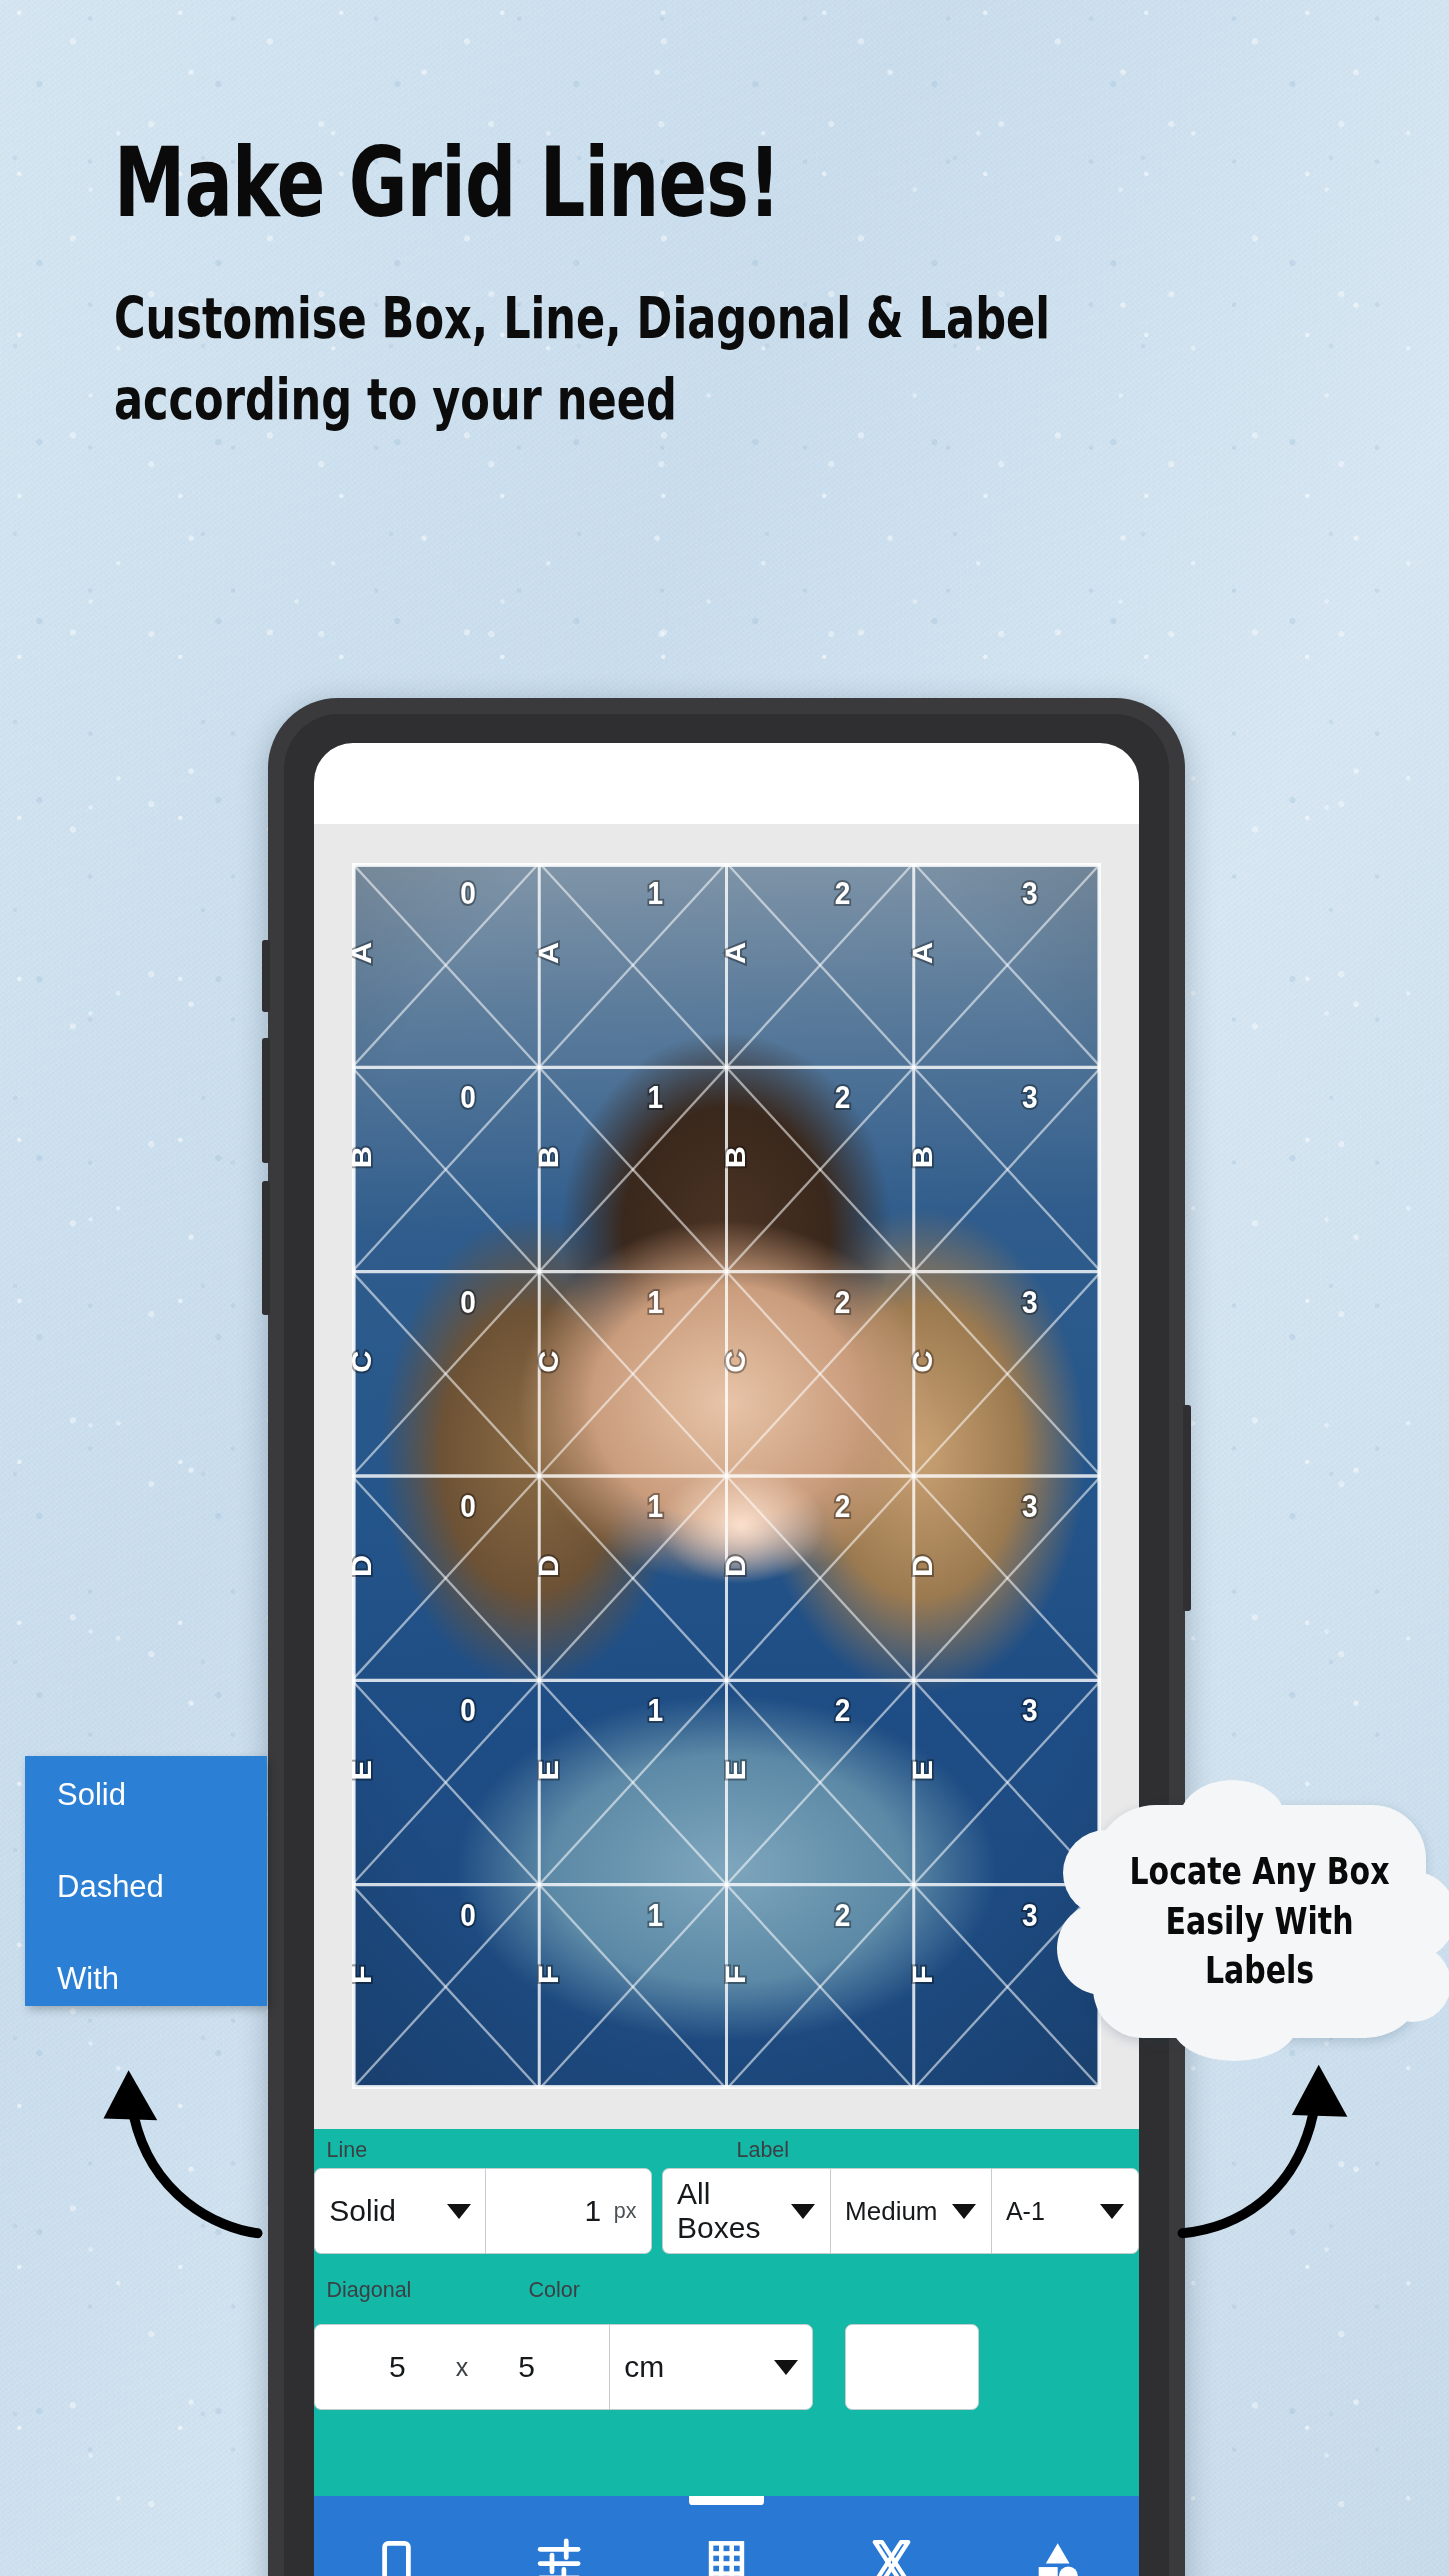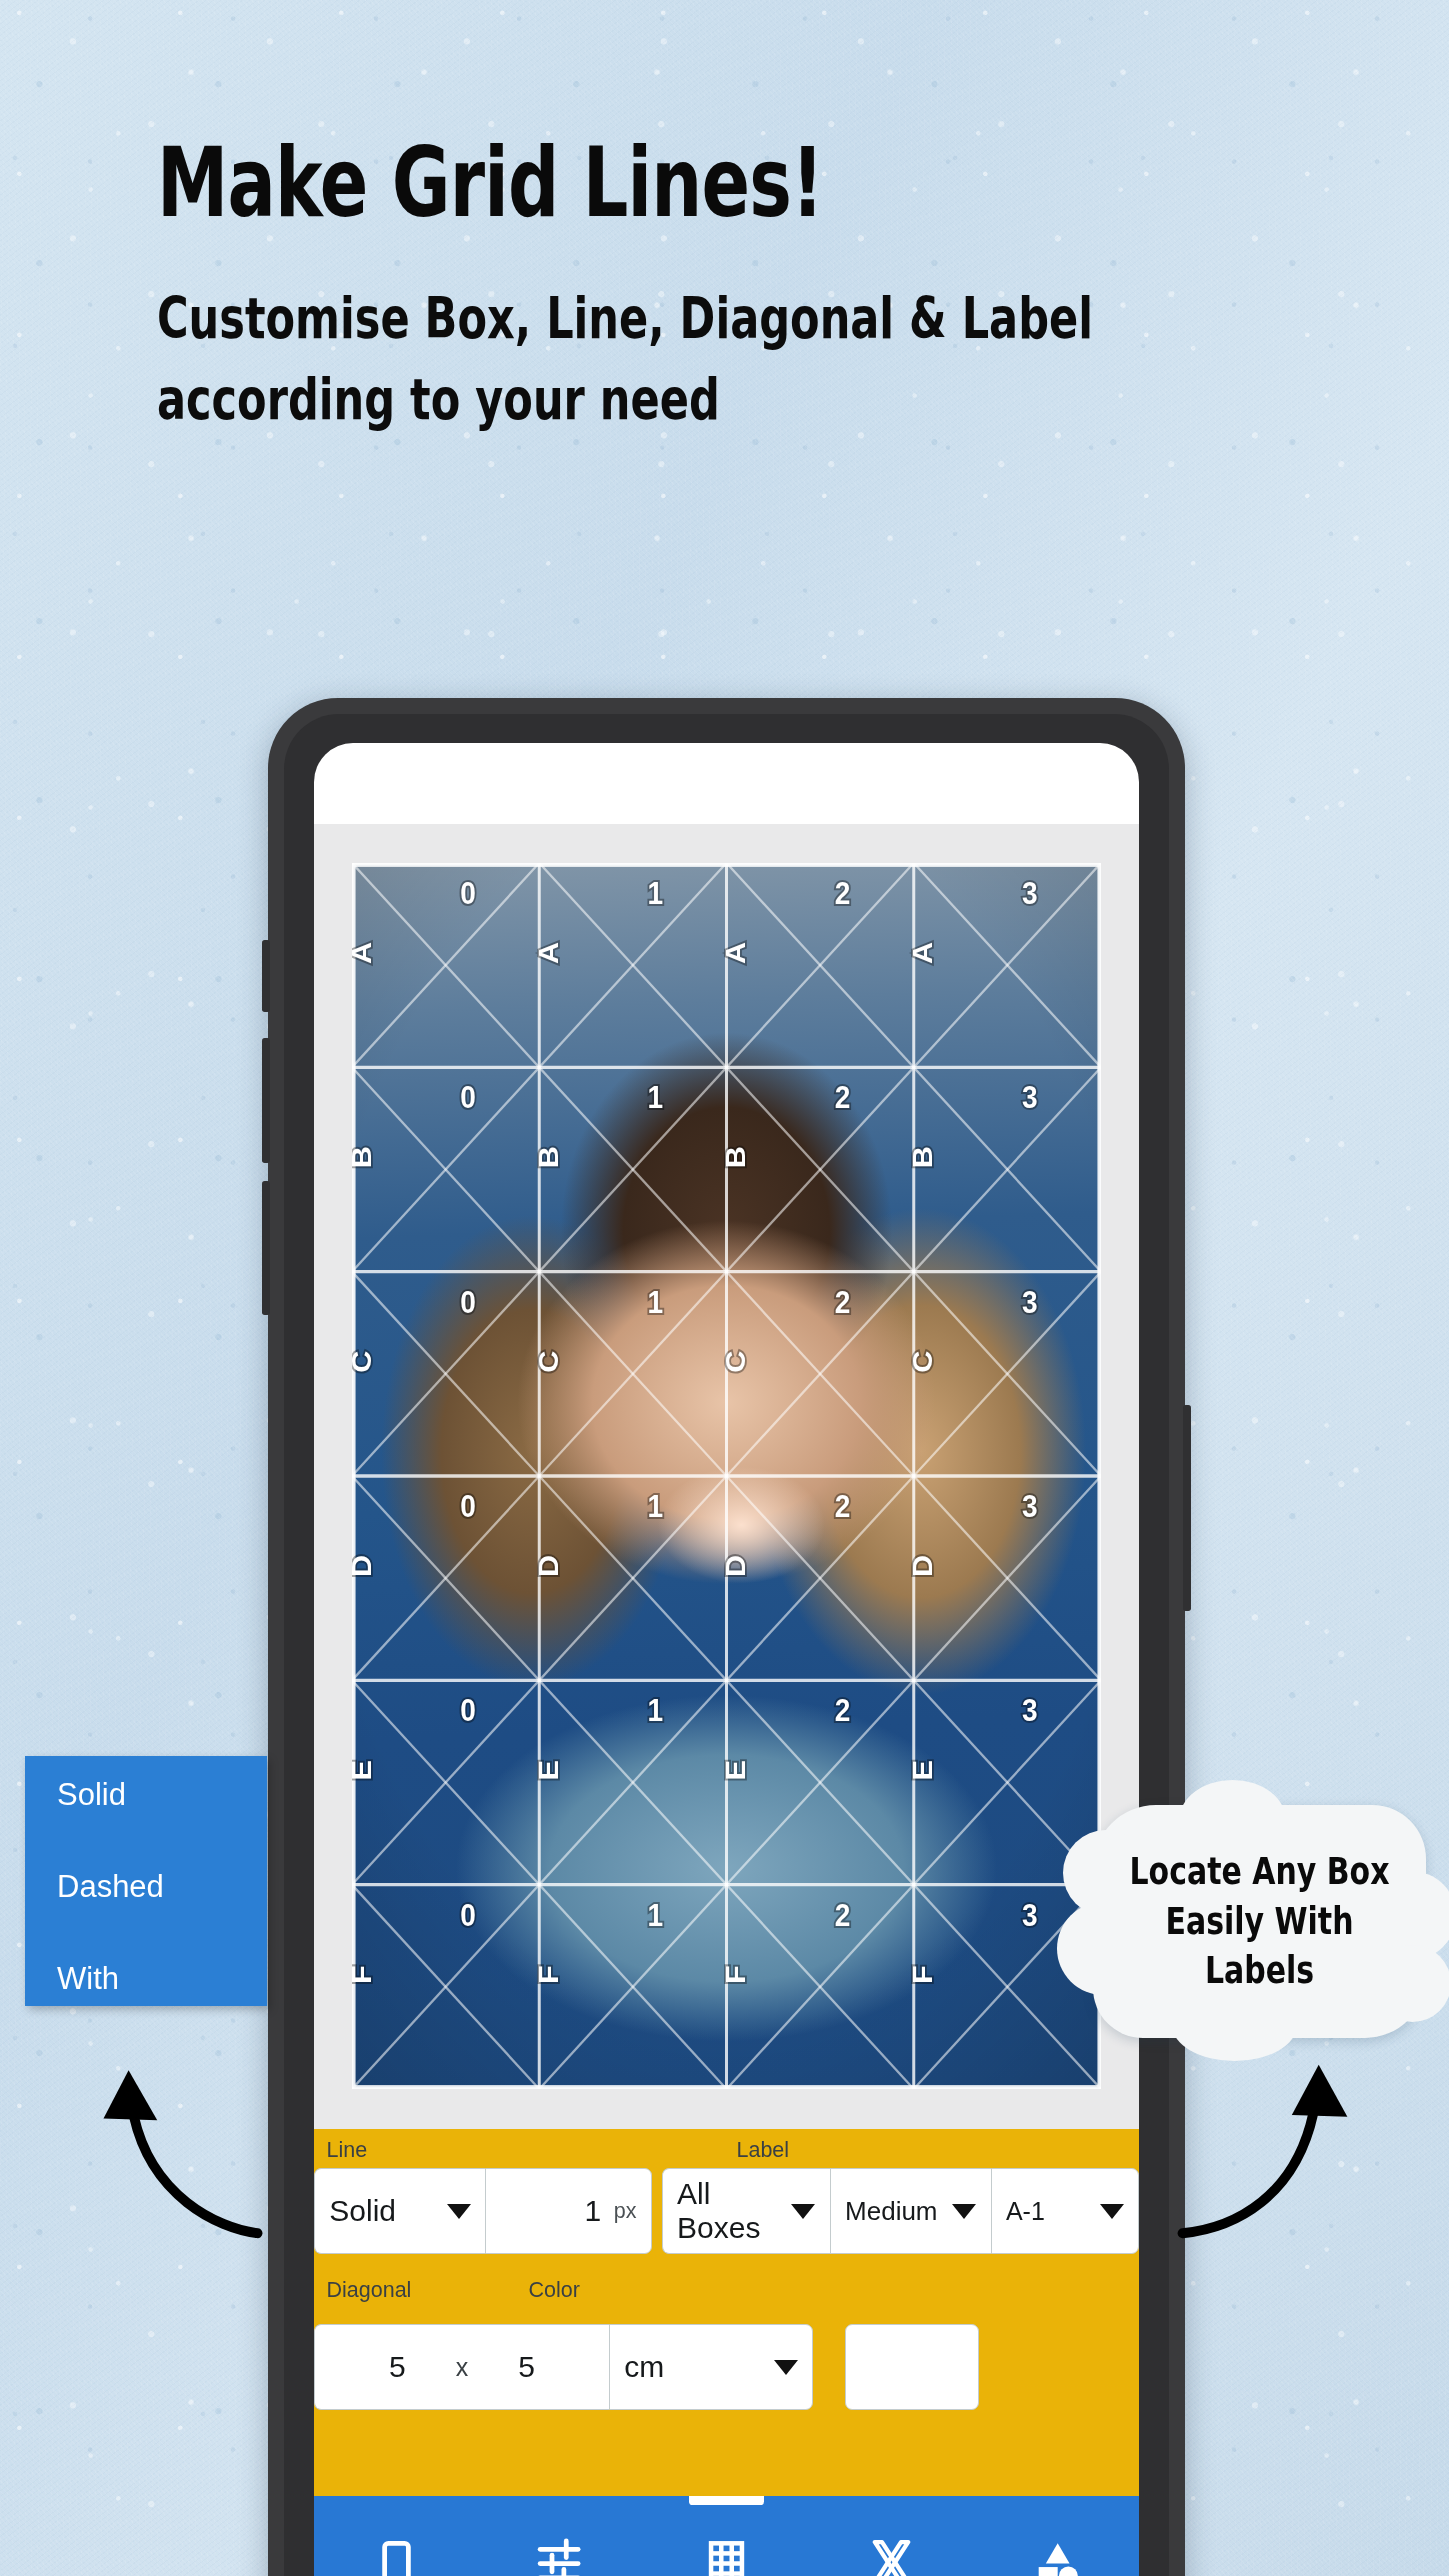--- a/index.html
+++ b/index.html
@@ -29,21 +29,21 @@
   }
   #bg-noise{
     position:absolute; inset:0; opacity:.30;
     background-image:
       repeating-linear-gradient(47deg, rgba(255,255,255,.25) 0 0.9px, transparent 0.9px 3.6px),
       repeating-linear-gradient(-38deg, rgba(140,175,205,.22) 0 0.9px, transparent 0.9px 4.5px),
       repeating-linear-gradient(91deg, rgba(255,255,255,.18) 0 0.9px, transparent 0.9px 6.3px);
   }
 
   
-  .headings{ position:absolute; left:114px; top:134px; width:1163px; z-index:5;margin-left:43px; }
+  .headings{ position:absolute; left:114px; top:134px; width:1163px; z-index:5; }
   #page-title{
     font-family:"Liberation Sans Narrow","DejaVu Sans Condensed","Liberation Sans",sans-serif;
     font-weight:700; font-size:97px; line-height:1.0; color:#0a0a0a;
     letter-spacing:-0.9px; transform:scaleX(.82); transform-origin:left center;
     white-space:nowrap;
   }
   #page-subtitle{
     margin-top:47px;
     font-family:"Liberation Sans Narrow","DejaVu Sans Condensed","Liberation Sans",sans-serif;
     font-weight:700; font-size:57px; line-height:1.42; color:#0c0c0c;
@@ -100,21 +100,21 @@
   #grid-overlay svg{ width:100%; height:100%; display:block; }
   .gl{ stroke:rgba(255,255,255,.80); stroke-width:1.6; fill:none; }
   .gd{ stroke:rgba(255,255,255,.55); stroke-width:1.2; fill:none; }
   .gb{ stroke:rgba(255,255,255,.9); stroke-width:2.2; fill:none; }
   .clab{ fill:#ffffff; font-family:"Liberation Sans",sans-serif; font-size:15px; font-weight:700;
          text-anchor:middle; paint-order:stroke; stroke:rgba(0,0,0,.35); stroke-width:2px; }
   .rlab{ fill:#ffffff; font-family:"Liberation Sans",sans-serif; font-size:15px; font-weight:700;
          text-anchor:middle; paint-order:stroke; stroke:rgba(0,0,0,.35); stroke-width:2px; }
 
   
-  #controls{ position:absolute; left:0; right:0; top:1386px; bottom:134px; background:#eab308; }
+  #controls{ position:absolute; left:0; right:0; top:1386px; bottom:134px; background:#14b8a6; }
   .ctl-row{ position:relative; }
   .grp-label{ font-size:21.5px; color:#3a4044; padding:9px 0 5.4px 12.5px; font-family:"Liberation Sans",sans-serif; }
   .field{
     background:#fff; border:0.9px solid #c4ccce; border-radius:7.2px;
     height:86px; display:flex; align-items:center; padding:0 14.3px;
     font-size:30px; color:#16191b; position:relative;
   }
   .field .caret{ margin-left:auto; width:0;height:0;
     border-left:12.5px solid transparent;border-right:12.5px solid transparent;border-top:15px solid #111; }
   .flat-right{ border-top-right-radius:0; border-bottom-right-radius:0; border-right:none; }

